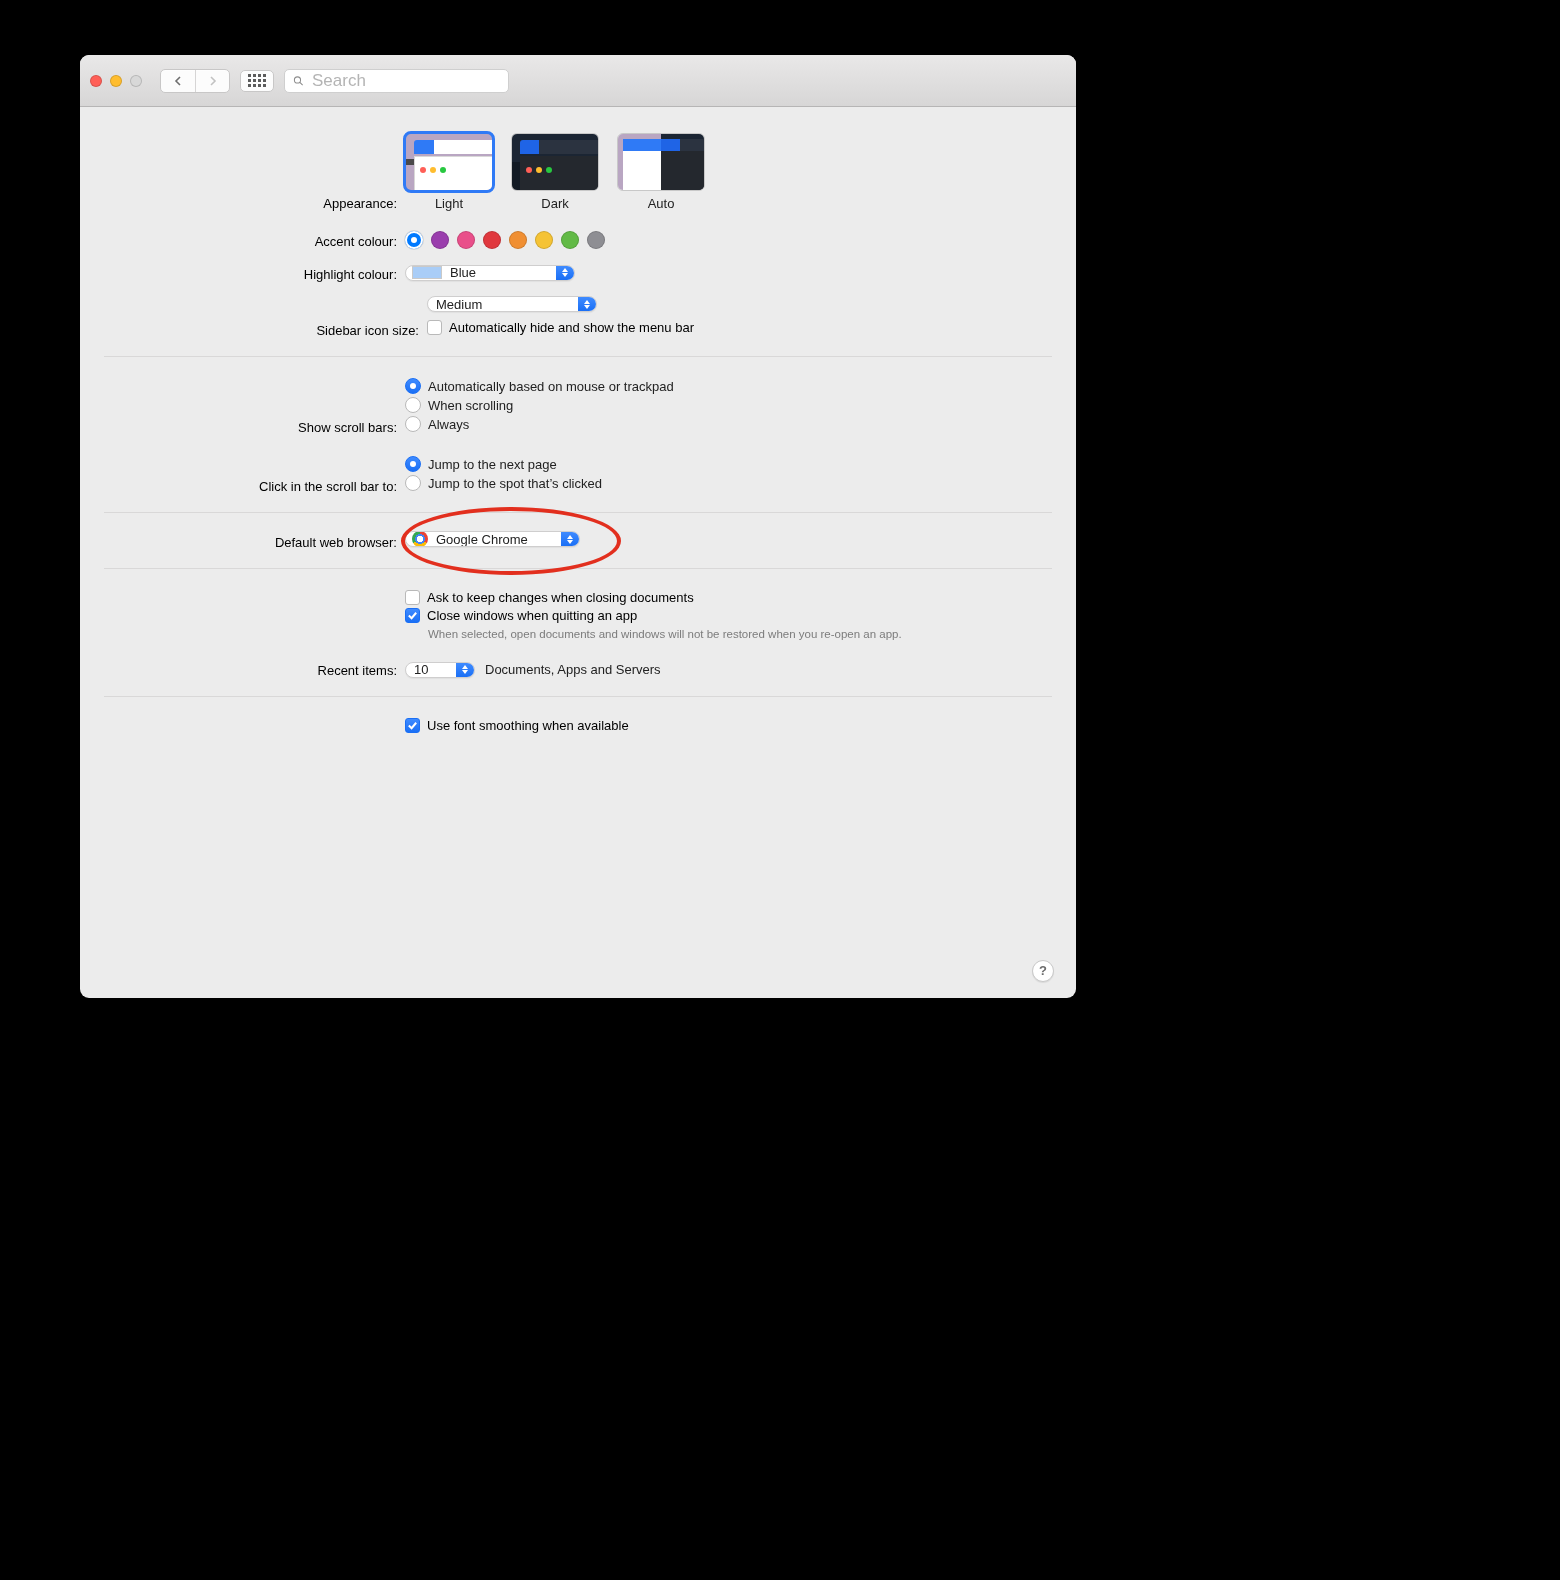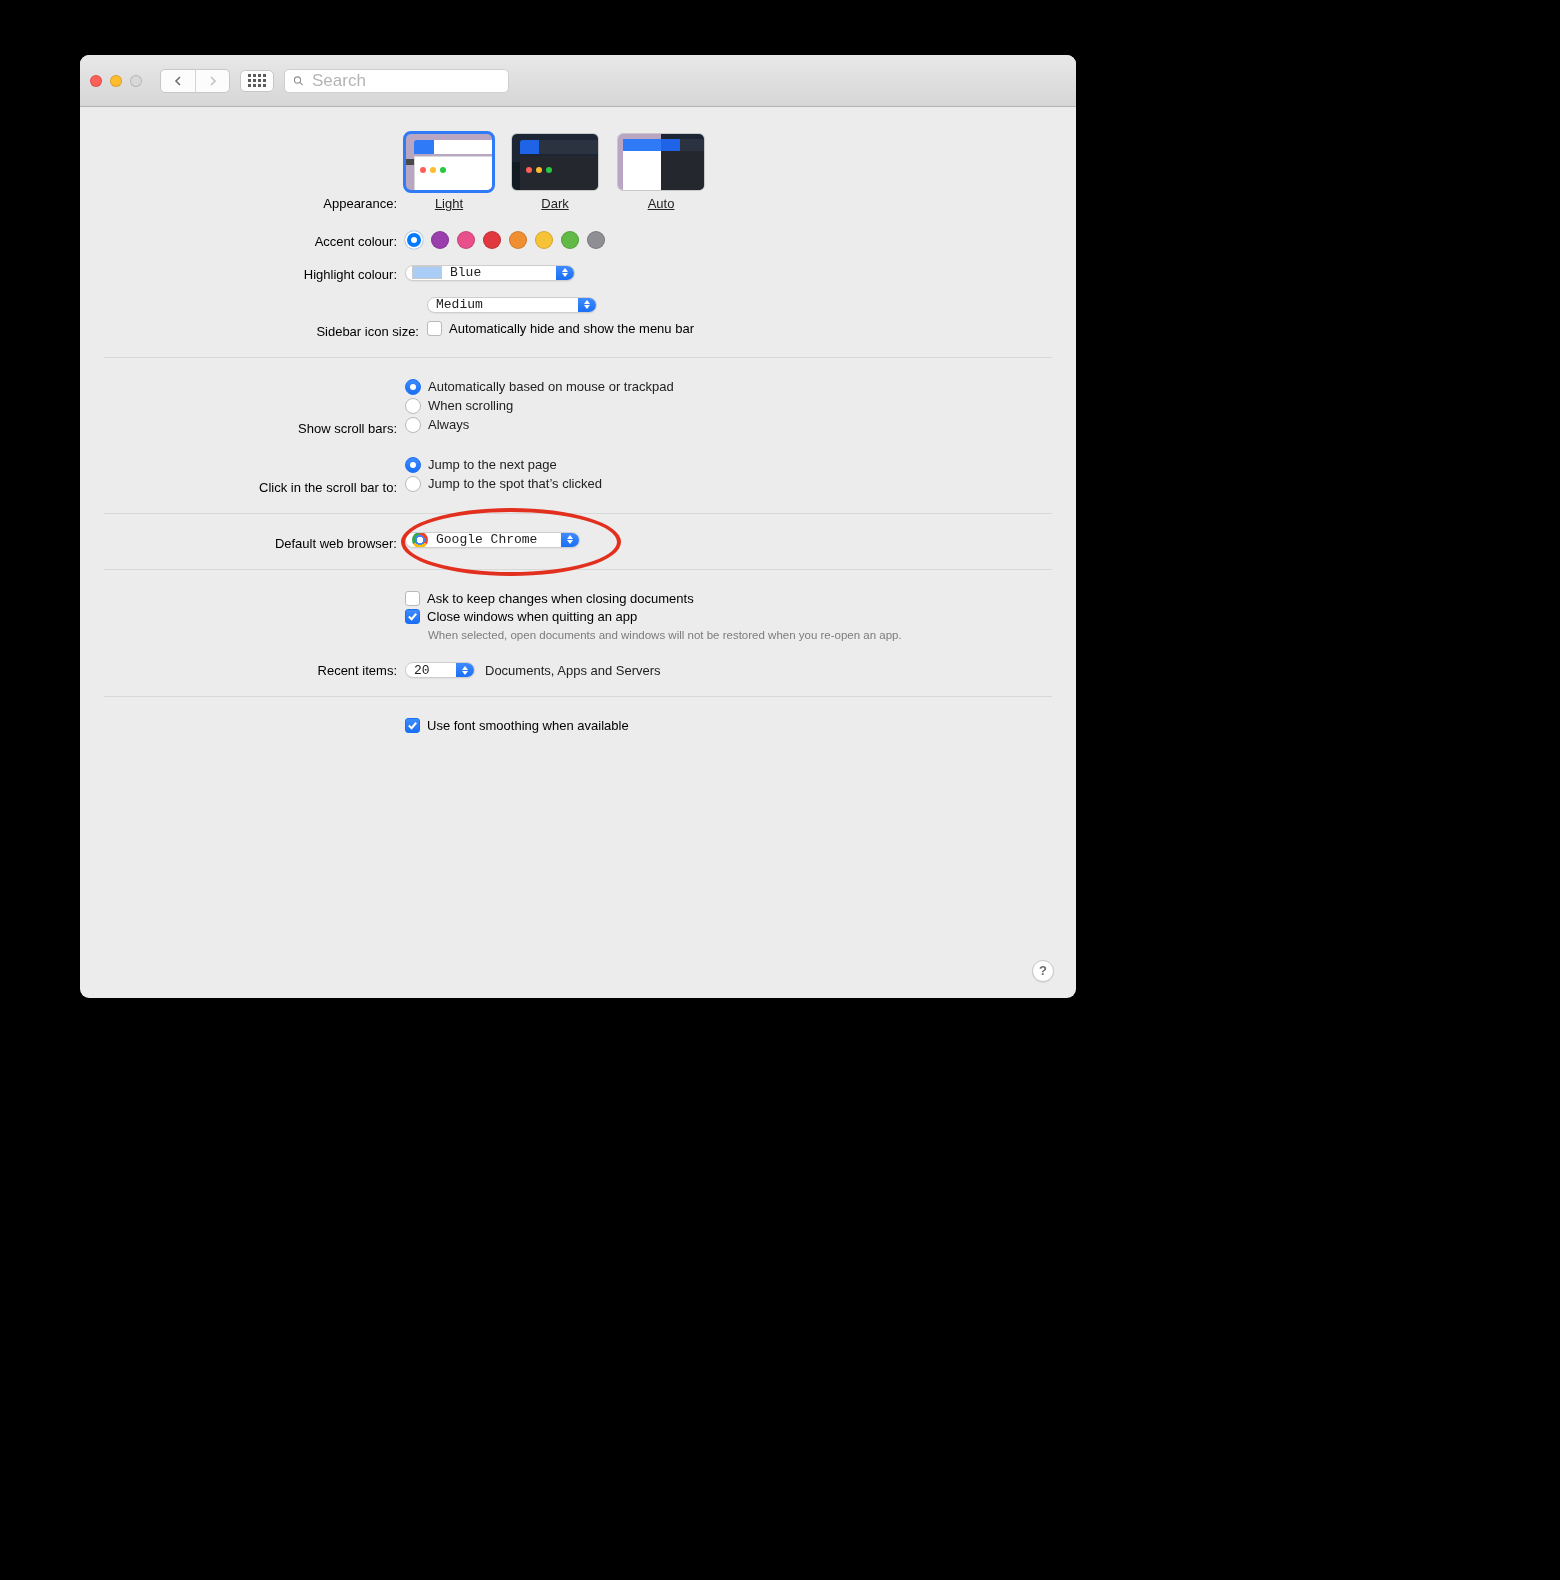--- a/index.html
+++ b/index.html
@@ -65,21 +65,21 @@
   .sep { height:1px; background:#d9d8d8; margin:16px 24px; }
 
   
   .tiles { display:flex; gap:18px;}
   .tile { text-align:center;}
   .tile .thumb {
     width:88px; height:58px; border-radius:6px; position:relative; overflow:hidden;
     border:1px solid #c8c8c8;
   }
   .tile.selected .thumb { outline:3px solid #2f7af6; outline-offset:-1px; border-color:transparent;}
-  .tile .cap{margin-top:5px;text-decoration:underline;}
+  .tile .cap{margin-top:5px;}
   
   .thumb.light {
     background:linear-gradient(#b9a6c2 0 45%, #4a494a 45% 55%, #b9a6c2 55%);
   }
   .thumb.light::before{
     content:""; position:absolute; left:8px; top:6px; right:0; height:14px;
     background:linear-gradient(90deg,#2f7af6 0 25%, #fff 25% 100%);
     border-top-left-radius:3px;
   }
   .thumb.light::after{
@@ -115,21 +115,20 @@
   .swatches{display:flex; gap:8px; padding-top:2px;}
   .sw{width:18px;height:18px;border-radius:50%;box-shadow:0 0 0 1px rgba(0,0,0,.15) inset;}
   .sw.sel{box-shadow:0 0 0 2px #fff inset, 0 0 0 1px rgba(0,0,0,.1);}
   .sw.sel::after{content:"";display:block;width:6px;height:6px;background:#fff;border-radius:50%;margin:6px auto;}
 
   
   .dd {
     display:inline-flex; align-items:center; height:16px; background:#fff;
     border:1px solid #cfcece; border-radius:11px; overflow:hidden;
     box-shadow:0 1px 1px rgba(0,0,0,.05);
-    font-family:Liberation Mono, monospace;
   }
   .dd .ddval{padding:0 8px;}
   .dd .ddbtn{
     width:18px; height:100%; background:linear-gradient(#3f8bff,#1a6ff5);
     display:flex; flex-direction:column; align-items:center; justify-content:center; gap:1px;
   }
   .dd .ddbtn::before,.dd .ddbtn::after{
     content:""; width:0;height:0;border-left:3px solid transparent;border-right:3px solid transparent;
   }
   .dd .ddbtn::before{border-bottom:4px solid #fff;}
@@ -363,21 +362,21 @@
           <div class="lbl">Close windows when quitting an app</div>
         </div>
         <div class="note">When selected, open documents and windows will not be restored when you re-open an app.</div>
       </div>
     </div>
 
     <div class="row" style="margin-top:8px;">
       <div class="rlabel">Recent items:</div>
       <div class="rbody" style="display:flex;align-items:center;gap:10px;">
         <div class="dd" style="width:70px;">
-          <div class="ddval">20</div>
+          <div class="ddval">10</div>
           <div style="flex:1"></div>
             <div class="ddbtn"></div>
         </div>
         <span>Documents, Apps and Servers</span>
       </div>
     </div>
 
 
     <div class="sep"></div>
 

